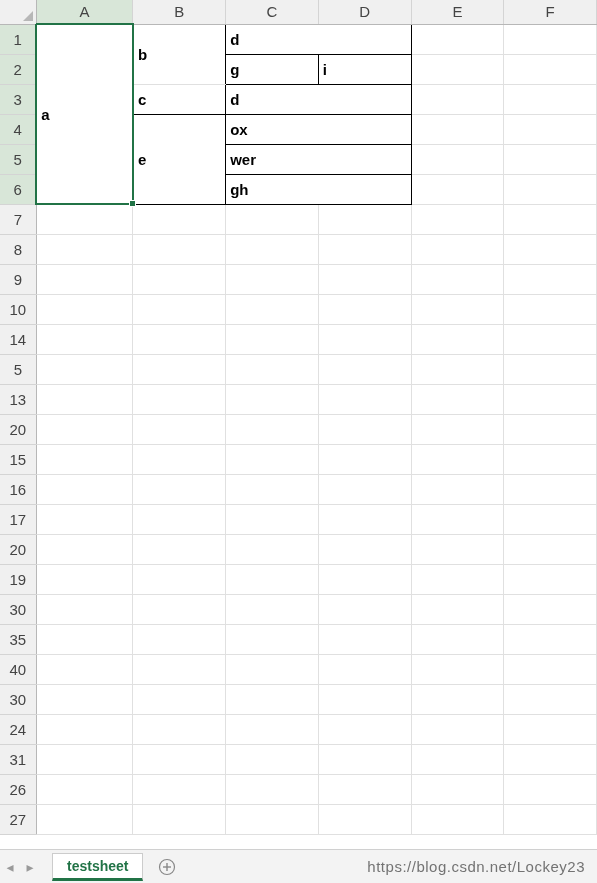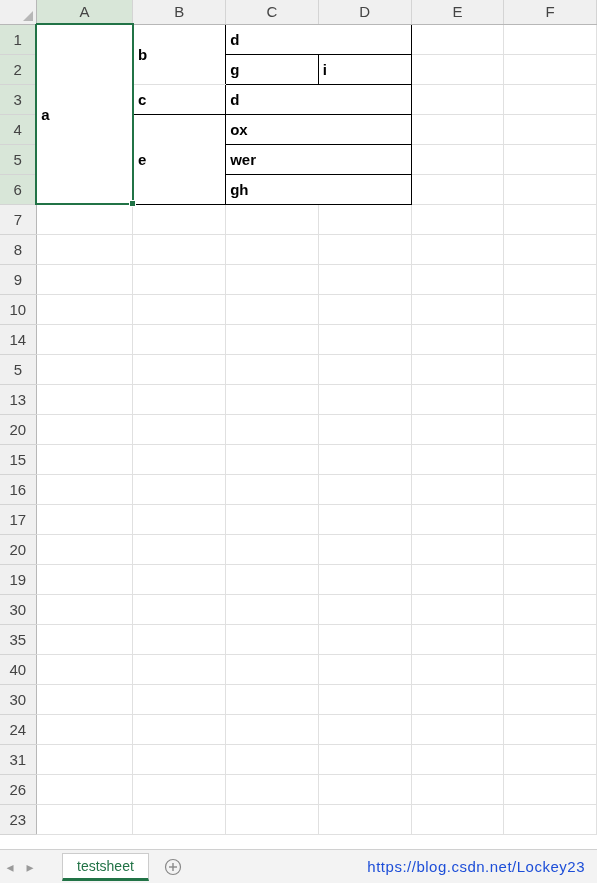--- a/index.html
+++ b/index.html
@@ -116,38 +116,38 @@
   .tab {
     height: 28px;
     padding: 0 14px;
     display: flex; align-items: center;
     background: #fff;
     border-top: 1px solid #ccc;
     border-left: 1px solid #ccc;
     border-right: 1px solid #ccc;
     border-bottom: 3px solid #217346;
     color: #217346;
-    font-weight: normal;
-    margin-left: 22px;
+    font-weight: bold;
+    margin-left: 12px;
     cursor: pointer;
     justify-content: flex-end;
   }
   .addsheet {
     width: 28px; height: 28px;
     display: flex; align-items: center; justify-content: center;
     margin-left: 10px;
     color: #777;
     cursor: pointer;
     border: 1px solid transparent;
   }
   .addsheet svg { display:block; }
   .watermark {
     position: absolute;
     right: 12px;
-    color: #1d4ed8;
+    color: #737373;
     font-size: 15px;
     letter-spacing: 0.5px;
     pointer-events: none;
   }
 </style>
 </head>
 <body>
 
 <div class="sheet-area">
 <table class="grid">
@@ -395,21 +395,21 @@
   <tr>
           <th class="rowhead">26</th>
           <td class="cell"></td>
           <td class="cell"></td>
           <td class="cell"></td>
           <td class="cell"></td>
           <td class="cell"></td>
           <td class="cell"></td>
         </tr>
   <tr>
-          <th class="rowhead">23</th>
+          <th class="rowhead">27</th>
           <td class="cell"></td>
           <td class="cell"></td>
           <td class="cell"></td>
           <td class="cell"></td>
           <td class="cell"></td>
           <td class="cell"></td>
         </tr>
 </tbody>
     </table>
 </div>

